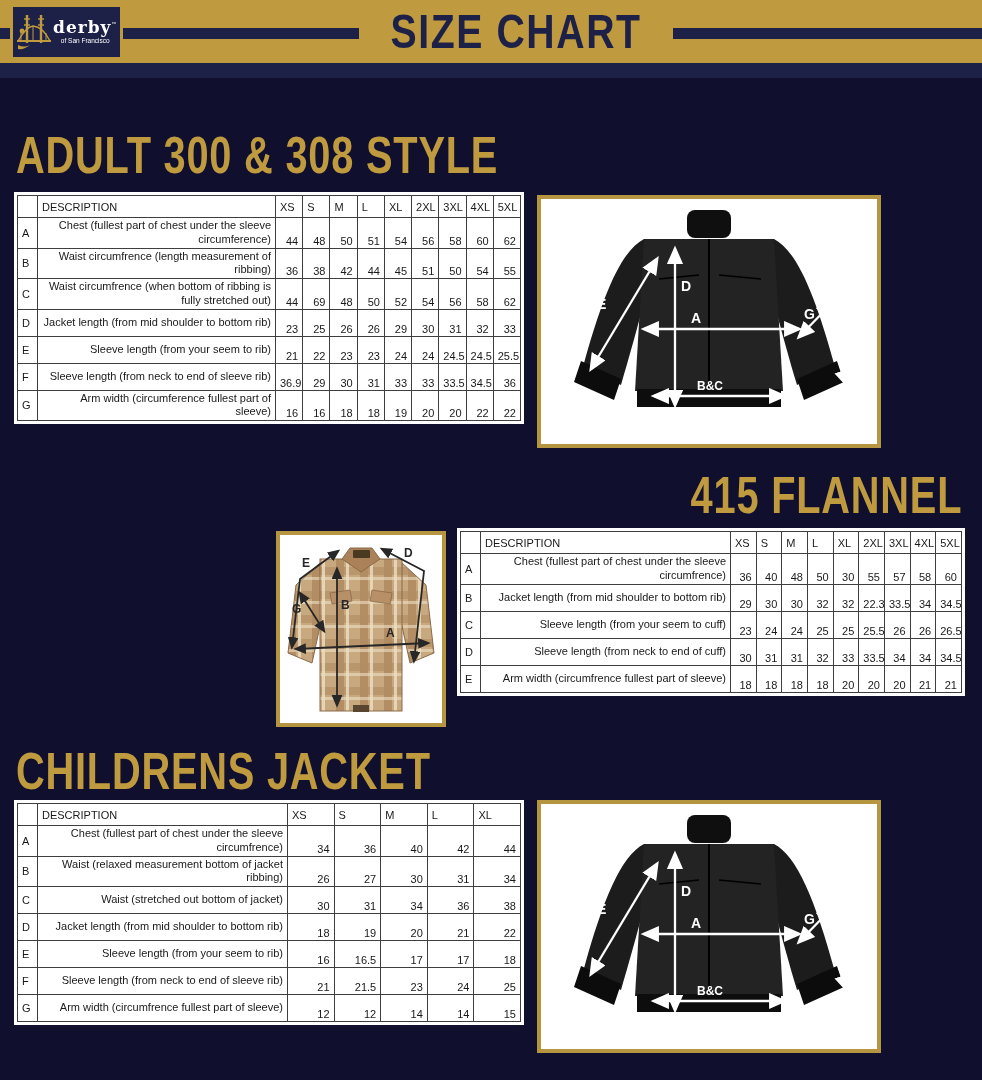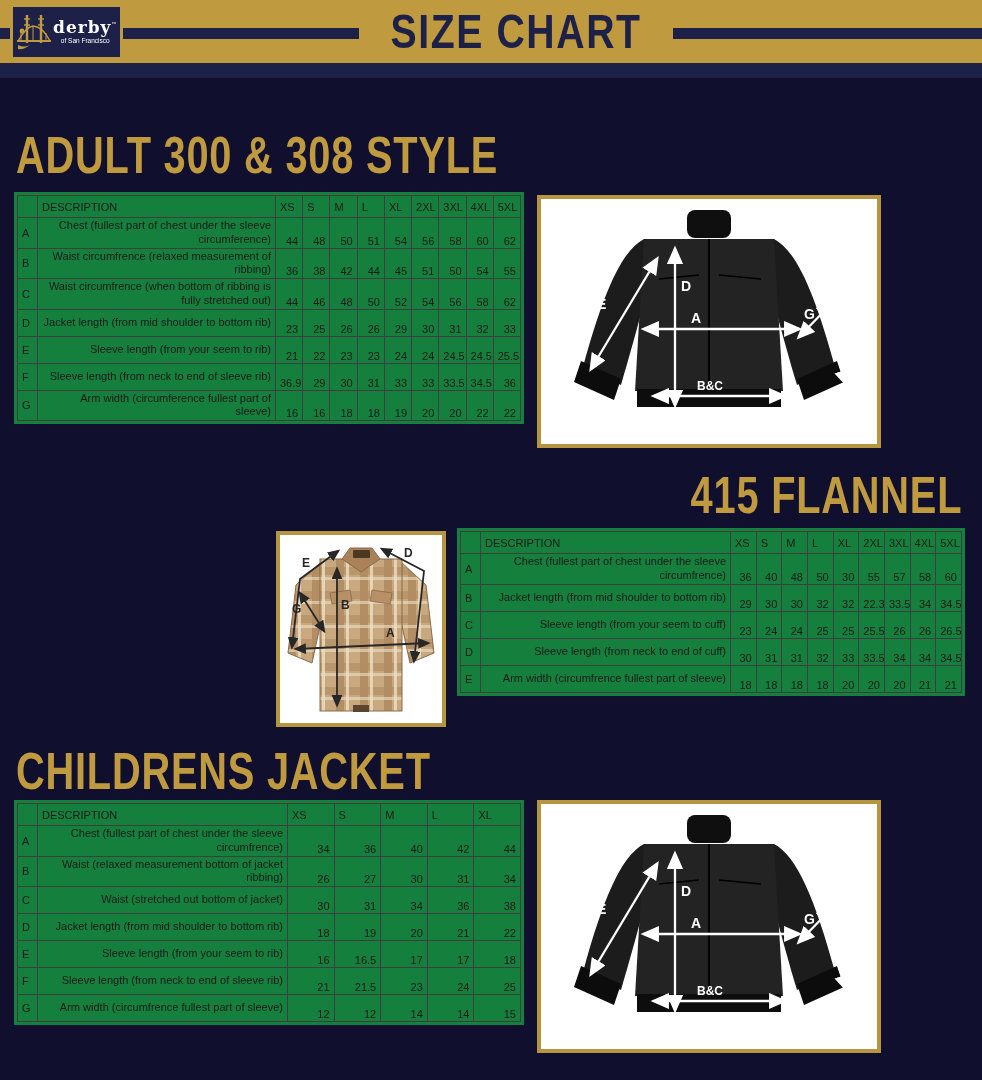--- a/index.html
+++ b/index.html
@@ -32,21 +32,21 @@
   
   .section-heading{position:absolute;margin:0;color:#bf9a3e;font-size:51px;font-weight:bold;
                    letter-spacing:1px;white-space:nowrap;line-height:1;}
   .h-left{transform:scaleX(0.78);transform-origin:left center;}
   .h-right{transform:scaleX(0.78);transform-origin:right center;}
   .h-adult{left:16px;top:130px;}
   .h-flannel{right:20px;top:470px;}
   .h-children{left:16px;top:746px;}
 
   
-  .tw{position:absolute;background:#15803d;padding:3px;box-sizing:border-box;}
+  .tw{position:absolute;background:#ffffff;padding:3px;box-sizing:border-box;}
   .tw1{left:14px;top:192px;width:510px;}
   .tw2{left:457px;top:528px;width:508px;}
   .tw3{left:14px;top:800px;width:510px;}
   .tw table{width:100%;border-collapse:collapse;table-layout:fixed;font-size:11px;color:#191919;}
   .tw th,.tw td{border:1px solid #3e3e3e;padding:1px 4px;box-sizing:border-box;overflow:hidden;}
   .tw thead th{font-weight:normal;text-align:left;height:22px;vertical-align:middle;}
   .tw td.key{vertical-align:middle;text-align:left;}
   .tw td.desc{vertical-align:middle;line-height:1.25;text-align:right;}
   .tw td.val{text-align:right;vertical-align:bottom;}
   .tw tbody td{height:27px;}
@@ -143,36 +143,36 @@
             <td class="val">50</td>
             <td class="val">51</td>
             <td class="val">54</td>
             <td class="val">56</td>
             <td class="val">58</td>
             <td class="val">60</td>
             <td class="val">62</td>
           </tr>
           <tr>
             <td class="key">B</td>
-            <td class="desc">Waist circumfrence (relaxed measurement of ribbing)</td>
+            <td class="desc">Waist circumfrence (length measurement of ribbing)</td>
             <td class="val">36</td>
             <td class="val">38</td>
             <td class="val">42</td>
             <td class="val">44</td>
             <td class="val">45</td>
             <td class="val">51</td>
             <td class="val">50</td>
             <td class="val">54</td>
             <td class="val">55</td>
           </tr>
           <tr>
             <td class="key">C</td>
             <td class="desc">Waist circumfrence (when bottom of ribbing is fully stretched out)</td>
             <td class="val">44</td>
-            <td class="val">46</td>
+            <td class="val">69</td>
             <td class="val">48</td>
             <td class="val">50</td>
             <td class="val">52</td>
             <td class="val">54</td>
             <td class="val">56</td>
             <td class="val">58</td>
             <td class="val">62</td>
           </tr>
           <tr>
             <td class="key">D</td>

